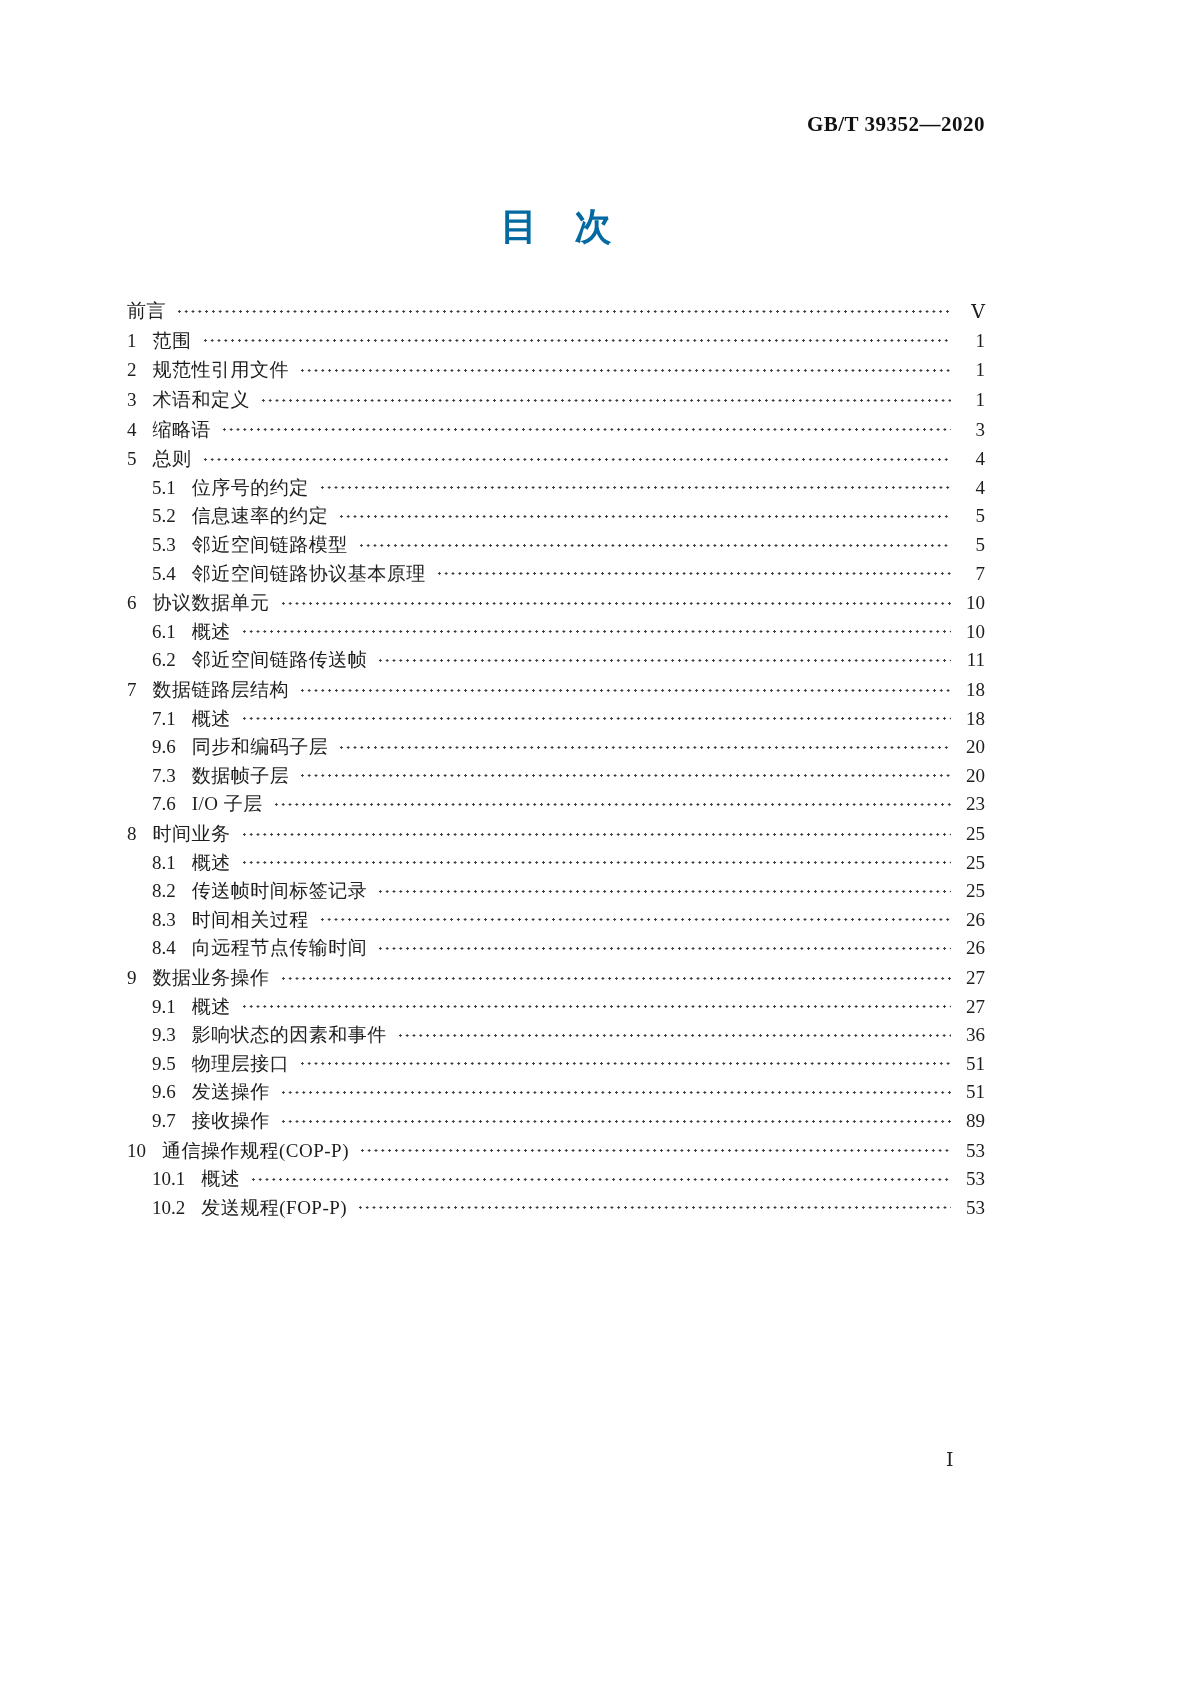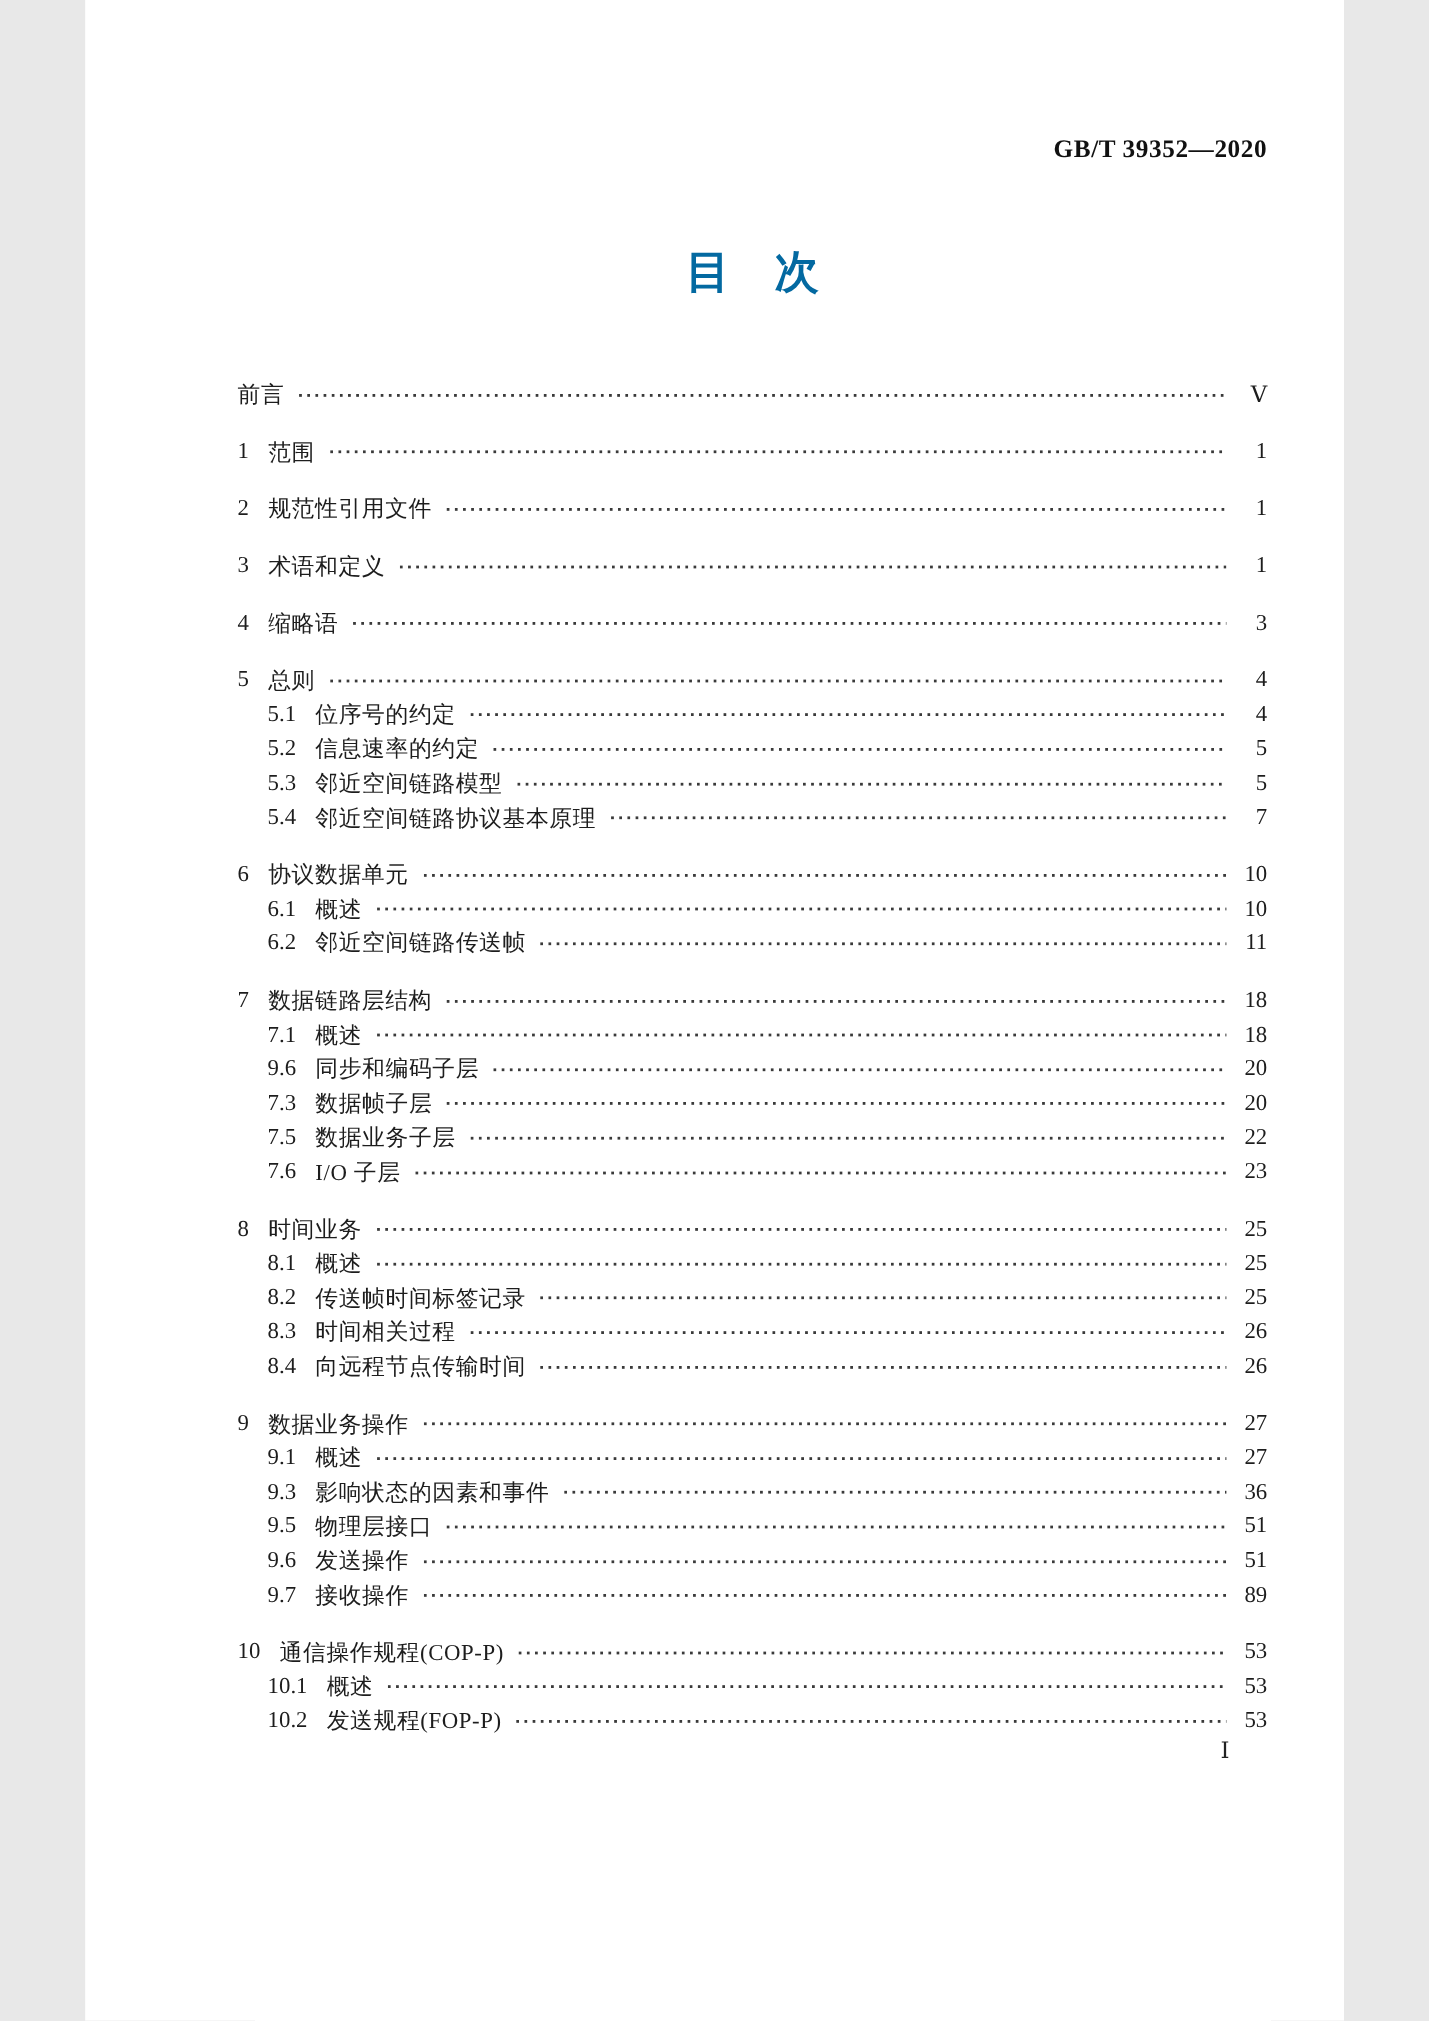--- a/index.html
+++ b/index.html
@@ -3,21 +3,21 @@
 <meta charset="utf-8">
 <style>
   html, body {
     margin: 0;
     padding: 0;
     background: #e8e8e8;
     font-family: "Liberation Serif", "DejaVu Serif", serif;
   }
   .page {
     position: relative;
-    width: 1049px;
+    width: 1191px;
     height: 1684px;
     margin: 0 auto;
     background: #ffffff;
     color: #1d1d1d;
     overflow: hidden;
   }
   .std-code {
     position: absolute;
     top: 112px;
     left: 127px;
@@ -43,21 +43,21 @@
     top: 296px;
     left: 127px;
     width: 858px;
     font-size: 19px;
   }
   .toc-row {
     display: flex;
     align-items: center;
     height: 28.6px;
   }
-  .toc-row.level-0 { margin-top: 19px; }
+  .toc-row.level-0 { margin-top: 1px; }
   .toc-row.level-1 { padding-left: 25px; }
   .toc-num {
     white-space: nowrap;
     margin-right: 16px;
   }
   .toc-num:empty { display: none; }
   .toc-title {
     white-space: nowrap;
     letter-spacing: 0.5px;
   }
@@ -207,26 +207,20 @@
       </div>
 
       <div class="toc-row level-1">
         <span class="toc-num">7.3</span>
         <span class="toc-title">数据帧子层</span>
         <span class="toc-leader"></span>
         <span class="toc-page">20</span>
       </div>
 
 
-      <div class="toc-row level-1">
-        <span class="toc-num">7.5</span>
-        <span class="toc-title">数据业务子层</span>
-        <span class="toc-leader"></span>
-        <span class="toc-page">22</span>
-      </div>
 
       <div class="toc-row level-1">
         <span class="toc-num">7.6</span>
         <span class="toc-title">I/O 子层</span>
         <span class="toc-leader"></span>
         <span class="toc-page">23</span>
       </div>
 
       <div class="toc-row level-0">
         <span class="toc-num">8</span>

